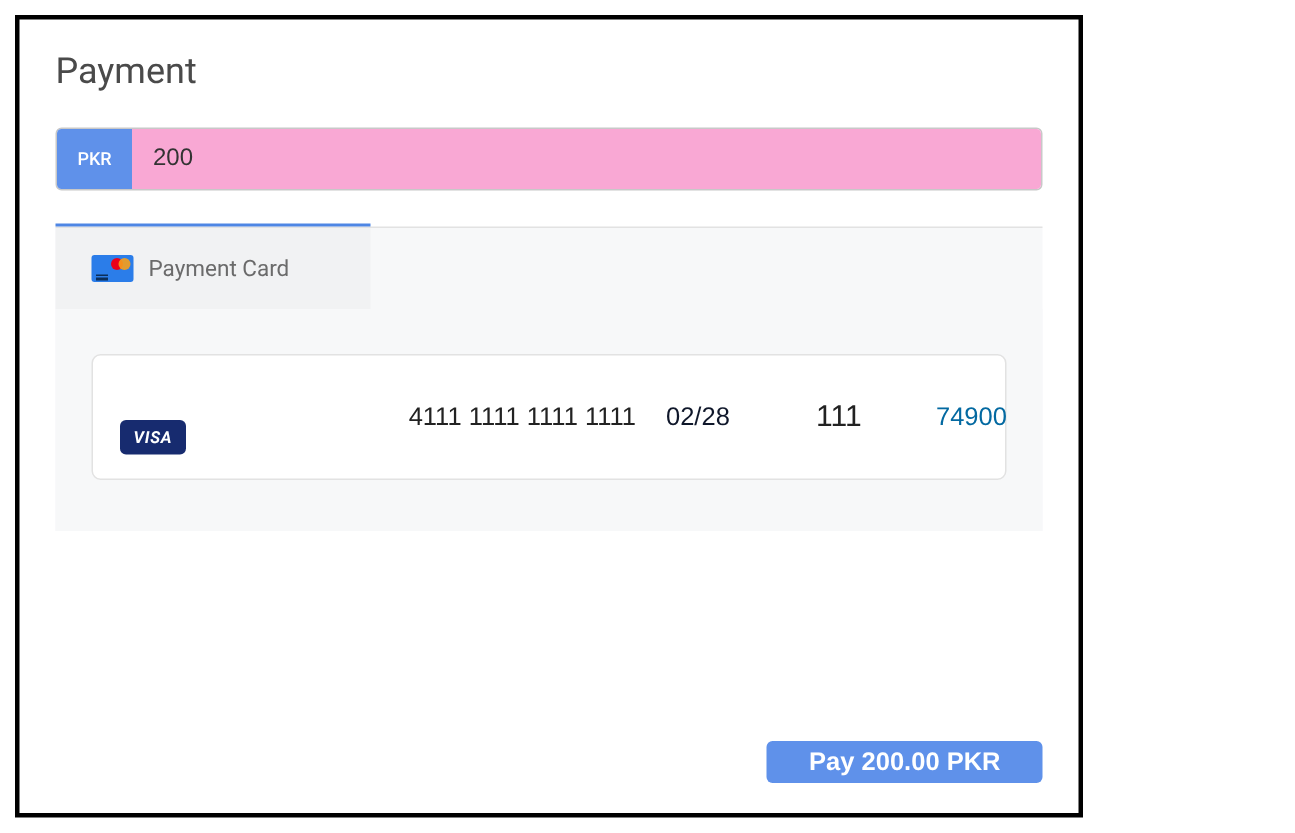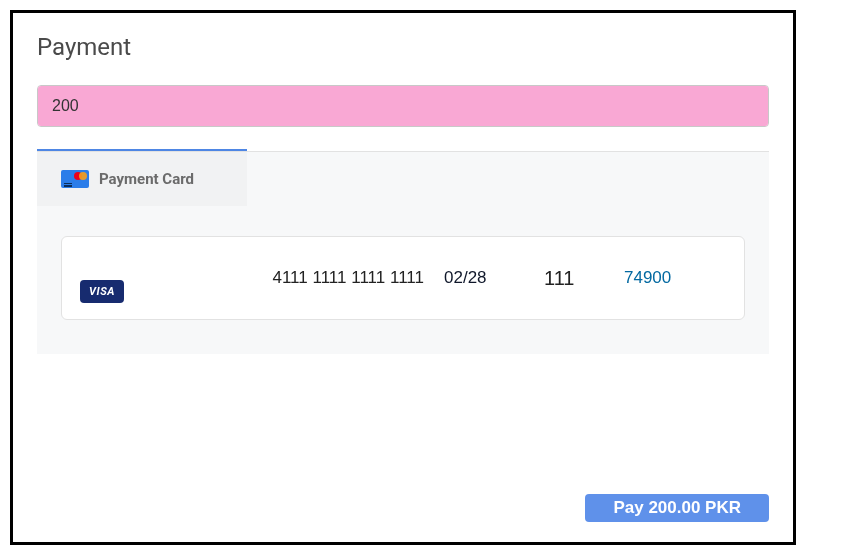--- a/index.html
+++ b/index.html
@@ -6,21 +6,21 @@
       box-sizing: border-box;
       margin: 0;
       padding: 0;
     }
     body {
       font-family: -apple-system, BlinkMacSystemFont, "Segoe UI", Roboto, Arial, sans-serif;
       background: #fff;
       padding: 10px;
     }
     .panel {
-      width: 786px;
+      width: 712px;
       height: 535px;
       border: 3px solid #000;
       padding: 20px 24px;
       position: relative;
       background: #fff;
     }
     .title {
       font-size: 24px;
       font-weight: 400;
       color: #4a4a4a;
@@ -117,21 +117,20 @@
       position: absolute;
       left: 3px;
       bottom: 1.5px;
       width: 8px;
       height: 1.5px;
       background: #0b2e5a;
     }
     .method-title {
       color: #6b6b6b;
       font-size: 15px;
-      font-weight: bold;
     }
     .method-body {
       padding: 30px 24px 34px 24px;
       background: #f7f8f9;
     }
     .radio-row {
       display: flex;
       align-items: center;
       gap: 10px;
       margin-bottom: 22px;
@@ -230,20 +229,21 @@
     }
   </style>
 </head>
 <body>
 
 <div class="panel">
 
   <h1 class="title">Payment</h1>
 
   <div class="amount-row">
+    <div class="currency-label">PKR</div>
     <input type="text" class="amount-input" value="200" style="">
   </div>
 
   <div class="tab-bar">
     <div class="tab-indicator"></div>
   </div>
 
   <div class="method-section">
     <div class="method-header">
       <span class="card-brand-icon">

